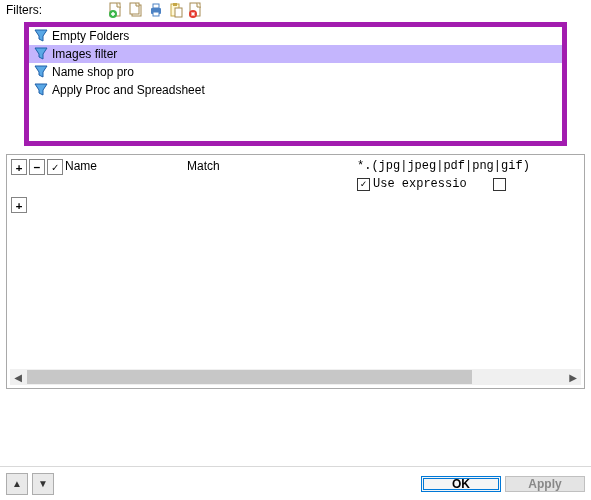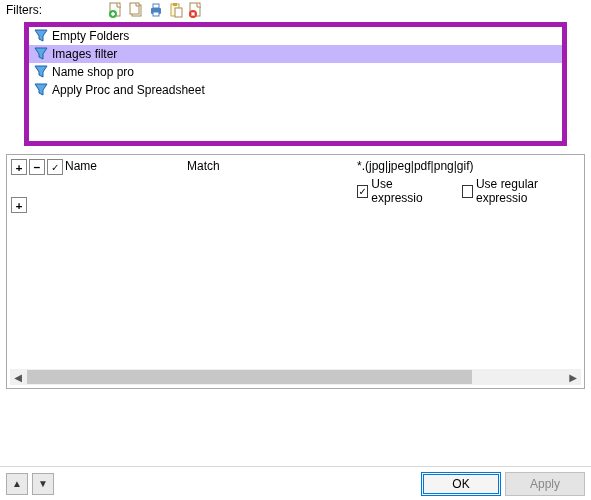--- a/index.html
+++ b/index.html
@@ -72,20 +72,21 @@
   .col-headers {
     display: flex;
     flex: 1;
     gap: 90px;
   }
   .match-area {
     position: absolute;
     left: 350px;
     top: 2px;
     right: 9px;
+    font-family: Liberation Mono, monospace;
   }
   .match-pattern { padding: 2px 0; }
   .chk-row { display: flex; align-items: center; gap: 26px; margin-top: 2px;}
   .chk { display: inline-flex; align-items: center; gap: 3px; }
   .chk-box {
     width: 13px; height: 13px;
     border: 1px solid #333;
     display: inline-flex; align-items: center; justify-content: center;
     font-size: 10px;
   }
@@ -124,24 +125,24 @@
   }
   .arrow-btn {
     width: 22px; height: 22px;
     border: 1px solid #adadad;
     background: #e9e9e9;
     display: inline-flex; align-items: center; justify-content: center;
     font-size: 10px; color: #333;
   }
   .spacer { flex: 1; }
   .dlg-btn {
-    width: 80px; height: 24px;
+    width: 80px; height: 16px;
     border: 1px solid #adadad;
     background: #f5f5f5;
-    display: inline-flex; align-items: center; justify-content: center;
+    display: inline-flex; align-items: center; justify-content: center; font-weight: bold;
   }
   .dlg-btn.default { border: 1px solid #0078d7; outline: 1px solid #0078d7; outline-offset: -3px; }
   .dlg-btn.disabled { color: #888; background: #e4e4e4; border-color:#c0c0c0;}
 </style>
 </head>
 <body>
 
 <div class="toolbar-row">
   <span class="filters-label">Filters:</span>
   <div class="tool-icons">
@@ -231,21 +232,20 @@
     </div>
     <div class="match-area">
       <div class="match-pattern">*.(jpg|jpeg|pdf|png|gif)</div>
       <div class="chk-row">
         <span class="chk">
           <span class="chk-box">✓</span>
           <span>Use expressio</span>
         </span>
         <span class="chk">
           <span class="chk-box"></span>
-          <span>Use regular expressio</span>
         </span>
       </div>
     </div>
   </div>
   <div class="sub-row">
     <span class="sq-btn">+</span>
   </div>
 
   <div class="scroll-track">
     <span class="scroll-arrow">◀</span>

